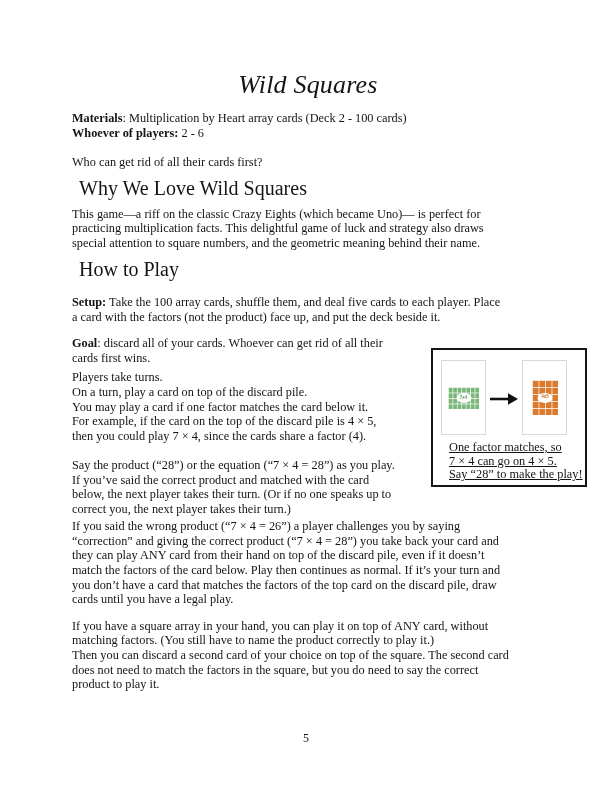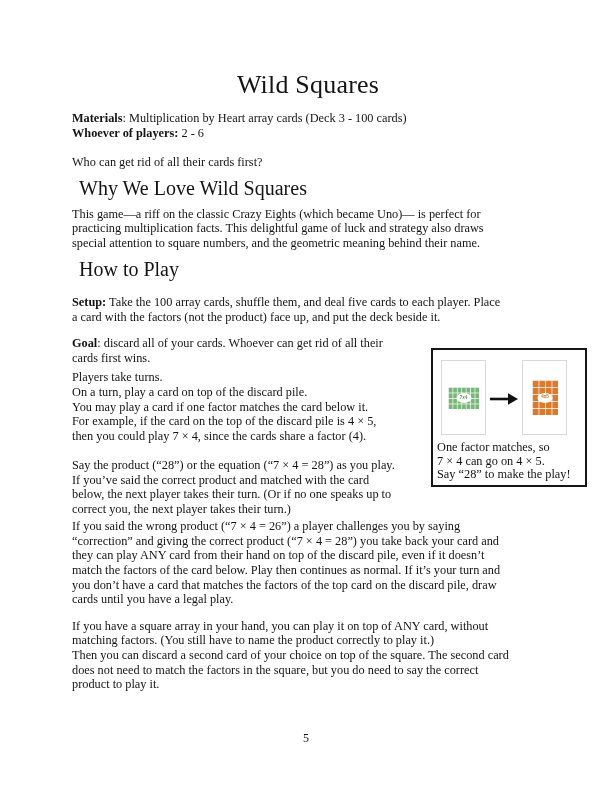--- a/index.html
+++ b/index.html
@@ -5,21 +5,21 @@
   html,body { margin:0; padding:0; background:#ffffff; }
   .page {
     position:relative; width:612px; height:792px; background:#ffffff;
     font-family:"Liberation Serif","DejaVu Serif",serif; color:#141414;
     overflow:hidden;
   }
   .content { position:absolute; left:72px; top:70px; width:472px;
     font-size:12.3px; line-height:14.6px; }
   .pre { white-space:pre-line; }
   h1.title { font-size:26px; font-weight:400; line-height:30px;
-    text-align:center; margin:0 0 11px 0; letter-spacing:0.2px; }
+    text-align:center; margin:0 0 11px 0; letter-spacing:0.2px;font-style:italic; }
   h2.sec { font-size:20px; font-weight:400; line-height:23px; margin:7px; }
   p { margin:0; }
   .mt-tag   { margin-top:15px; }
   .mt-why   { margin-top:9px; }
   .mt-whyb  { margin-top:3px; }
   .mt-how   { margin-top:11px; }
   .mt-setup { margin-top:14.5px; }
   .mt-goal  { margin-top:12px; }
   .mt-turns { margin-top:5px; }
   .mt-say   { margin-top:14.5px;font-family:Liberation Serif, serif; }
@@ -57,37 +57,37 @@
     position:absolute; left:50%; top:50%; transform:translate(-50%,-50%);
     width:15px; height:10px; background:#ffffff; border-radius:50%;
     display:flex; align-items:center; justify-content:center;
     font-family:"Liberation Sans","DejaVu Sans",sans-serif;
     font-size:4.5px; font-weight:700; line-height:1;
   }
   .oval.g { color:#5d9c5d; }
   .oval.o { color:#c96a20; }
   .arrow { position:absolute; left:57px; top:42px; }
   .caption {
-    position:absolute; left:4px; bottom:3px; font-size:12.3px;
-    line-height:13.6px; white-space:pre-line; color:#141414;
+    position:absolute; left:16px; bottom:3px; font-size:12.3px;
+    line-height:13.6px; white-space:pre-line; color:#141414;text-decoration:underline;
   }
   .pagenum {
     position:absolute; left:0; top:731px; width:612px; text-align:center;
     font-size:12px;
   }
 </style>
 </head>
 <body>
 
 <div class="page">
   <div class="content">
 
     <h1 class="title">Wild Squares</h1>
 
-    <p class="pre"><b>Materials</b><span>: Multiplication by Heart array cards (Deck 3 - 100 cards)</span></p>
+    <p class="pre"><b>Materials</b><span>: Multiplication by Heart array cards (Deck 2 - 100 cards)</span></p>
     <p class="pre"><b>Whoever of players:</b><span> 2 - 6</span></p>
 
     <p class="mt-tag">Who can get rid of all their cards first?</p>
 
     <h2 class="sec mt-why">Why We Love Wild Squares</h2>
     <p class="pre mt-whyb">This game—a riff on the classic Crazy Eights (which became Uno)— is perfect for
 practicing multiplication facts. This delightful game of luck and strategy also draws
 special attention to square numbers, and the geometric meaning behind their name.</p>
 
     <h2 class="sec mt-how">How to Play</h2>

